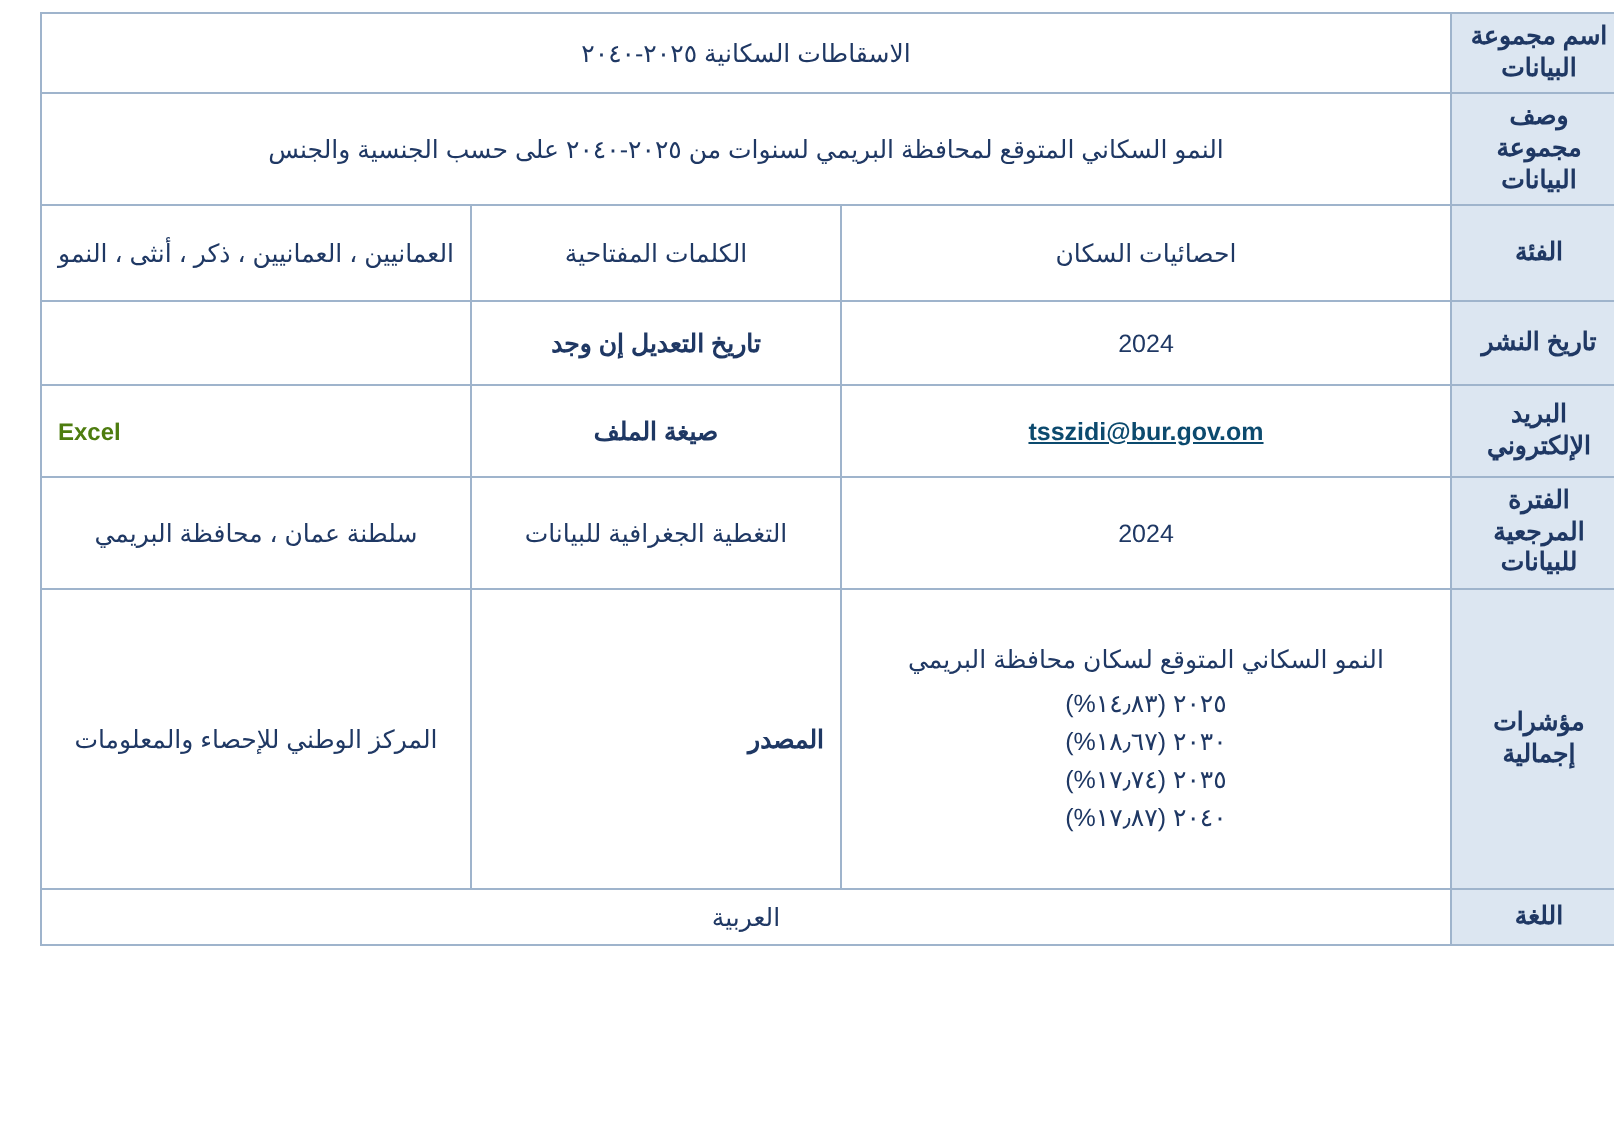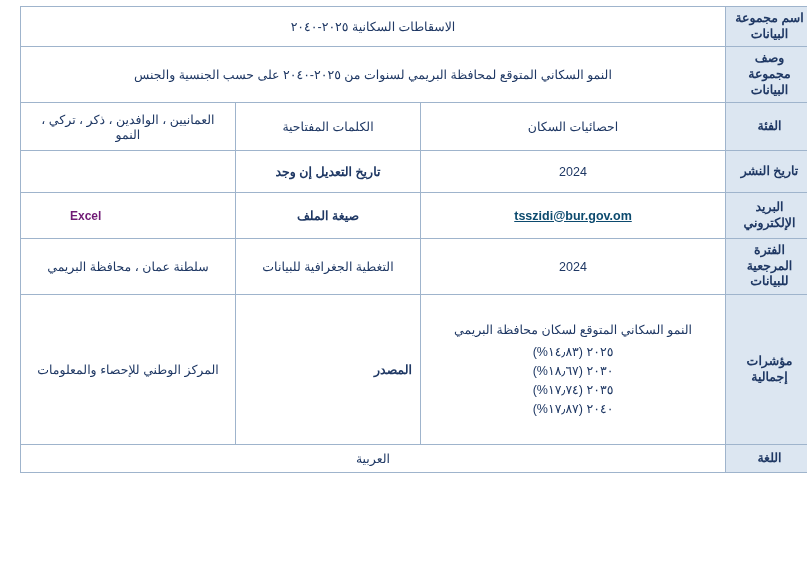--- a/index.html
+++ b/index.html
@@ -69,25 +69,24 @@
   .row-7 { height: 44px; padding-left: 27px; }
   .row-8 { height: 150px; }
   .row-9 { height: 28px; }
 
   .link {
     color: #0c4a6e;
     text-decoration: underline;
     font-weight: bold;
   }
   .excel {
-    color: #701a75;
+    color: #4d7c0f;
     font-weight: bold;
     text-decoration: none;
     font-size: 12px;
-    margin-left: 41px;
   }
   .indicators {
     text-align: center;
     line-height: 1.5;
     font-size: 12px;
     color: #1f3864;
   }
   .indicators .hdr {
     display: block;
     margin-bottom: 4px;
@@ -119,21 +118,21 @@
 
       <tr class="tall-2">
         <td class="lbl">وصف مجموعة البيانات</td>
         <td class="v-center" colspan="3">النمو السكاني المتوقع لمحافظة البريمي لسنوات من ٢٠٢٥-٢٠٤٠ على حسب الجنسية والجنس</td>
       </tr>
 
       <tr class="row-3">
         <td class="lbl">الفئة</td>
         <td class="v-center">احصائيات السكان</td>
         <td class="k-center-plain">الكلمات المفتاحية</td>
-        <td class="v-center">العمانيين ، الوافدين ، ذكر ، تركي ، النمو</td>
+        <td class="v-center">العمانيين ، العمانيين ، ذكر ، أنثى ، النمو</td>
       </tr>
 
       <tr class="row-4">
         <td class="lbl">تاريخ النشر</td>
         <td class="v-center">2024</td>
         <td class="k-center">تاريخ التعديل إن وجد</td>
         <td class="v-center"></td>
       </tr>
 
 

